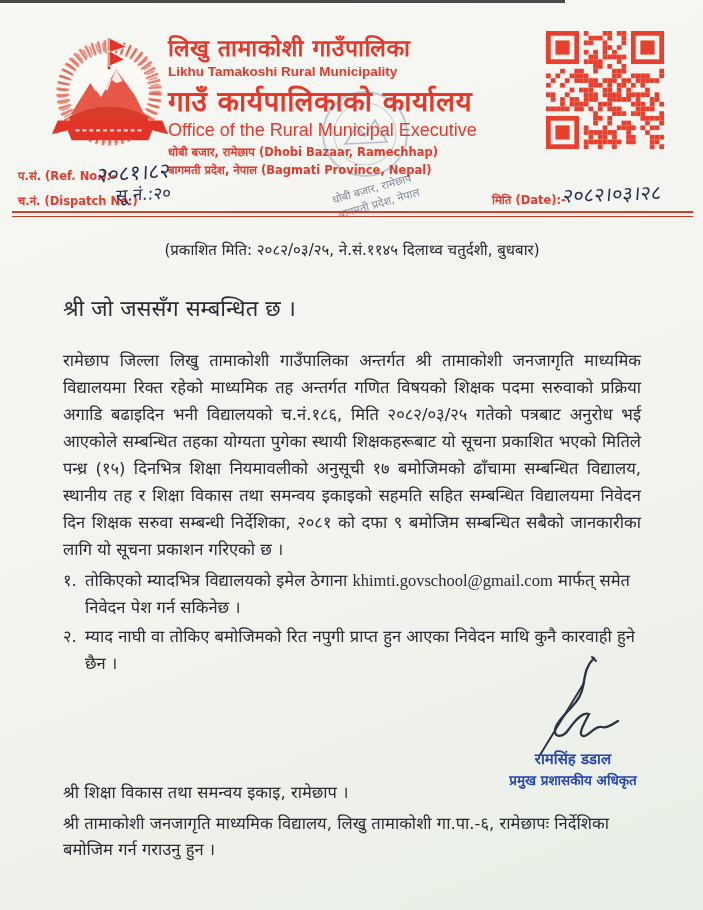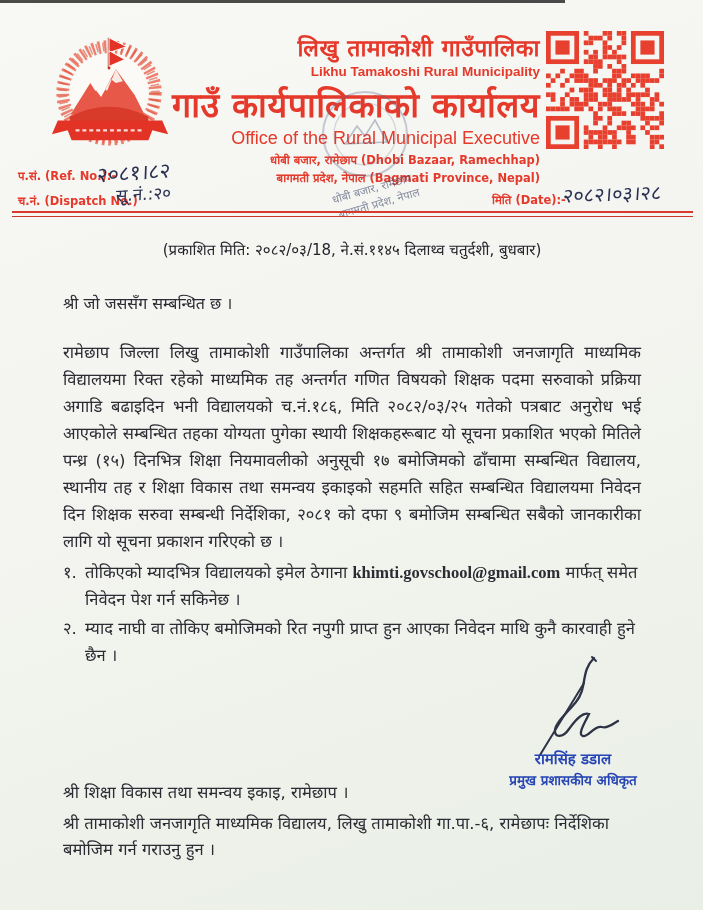--- a/index.html
+++ b/index.html
@@ -6,24 +6,24 @@
   html,body { background:#d8d8d4; }
   .page {
     position:relative; width:703px; height:910px; margin:0 auto;
     background:linear-gradient(160deg,#f8f8f4 0%,#f3f4ef 50%,#e9efe6 100%);
     font-family:"DejaVu Sans", sans-serif; color:#2b2b33; overflow:hidden;
   }
   .scan-edge { position:absolute; top:0; left:0; width:565px; height:3px; background:#1e1e1e; opacity:.8; }
 
   
   .logo { position:absolute; left:46px; top:26px; width:128px; height:128px; }
-  .header-block { position:absolute; left:168px; top:31px; width:372px; text-align:right; color:#e5392b; }
+  .header-block { position:absolute; left:168px; top:31px; width:372px; text-align:left; color:#e5392b; }
   .h-np1 { font-size:23px; font-weight:700; letter-spacing:.5px; }
   .h-en1 { font-size:13.5px; font-weight:700; font-family:"Liberation Sans",sans-serif; margin-top:1px; }
-  .h-np2 { font-size:34px; font-weight:700; margin-top:2px; letter-spacing:.5px; }
+  .h-np2 { font-size:28px; font-weight:700; margin-top:2px; letter-spacing:.5px; }
   .h-en2 { font-size:18px; font-weight:400; font-family:"Liberation Sans",sans-serif; margin-top:1px; }
   .h-addr { font-size:11.5px; font-weight:700; margin-top:3px; }
   .qr-box { position:absolute; left:546px; top:31px; width:118px; height:118px; }
 
   
   .stamp { position:absolute; left:295px; top:88px; width:160px; height:140px; opacity:.75; pointer-events:none; }
 
   
   .meta-label { position:absolute; font-size:11.5px; font-weight:700; color:#e5392b; }
   .hand { color:#2a3152; font-weight:400; }
@@ -31,28 +31,28 @@
   .hand-disp { position:absolute; left:116px; top:182px; font-size:17px; transform:rotate(-3deg) skewX(-5deg); }
   .hand-date { position:absolute; left:563px; top:180px; font-size:20px; transform:rotate(-2deg) skewX(-6deg); }
   .red-rule { position:absolute; left:12px; right:10px; top:211px; height:6px;
               border-top:2.5px solid #d8392c; border-bottom:1.5px solid #c9372a; }
 
   
   .content { position:absolute; left:63px; top:230px; width:578px; }
   .title { text-align:center; font-size:19px; font-weight:700; color:#1d1d24; }
   .title span { border-bottom:1.6px solid #1d1d24; padding-bottom:1px; }
   .subtitle { text-align:center; font-size:15px; margin-top:9px; color:#24242c; }
-  .salutation { margin-top:33px; font-size:16px; }
+  .salutation { margin-top:33px; font-size:22px; }
   .body-par { margin-top:25px; font-size:16.5px; line-height:27px; text-align:justify; }
   .ps { margin-top:4px; font-size:16.5px; font-weight:700; }
   .ps span { border-bottom:1.5px solid #26262c; }
   .num-list { margin-top:4px; }
   .num-item { display:flex; font-size:16.5px; line-height:27px; margin-top:2px; }
   .num-item .num { width:22px; flex:0 0 22px; }
-  .email { font-family:"Liberation Serif",serif; font-weight:700; }
+  .email { font-family:"Liberation Serif",serif; font-weight:400; }
 
   
   .sig-draw { position:absolute; left:522px; top:655px; width:115px; height:102px; }
   .sig-block { position:absolute; left:487px; top:748px; width:172px; text-align:center; color:#2746b4; }
   .sig-name { font-size:15px; font-weight:700; }
   .sig-title { font-size:13.5px; font-weight:700; margin-top:3px; }
 
   
   .cc { position:absolute; left:63px; top:776px; width:592px; }
   .cc-label { font-size:16.5px; font-weight:700; }
@@ -338,21 +338,21 @@
 
   <div class="meta-label" style="left:18px; top:168px;">प.सं. (Ref. No.):-</div>
   <div class="hand hand-ref">२०८१।८२</div>
   <div class="meta-label" style="left:18px; top:193px;">च.नं. (Dispatch No.)</div>
   <div class="hand hand-disp">सू.नं.:२०</div>
   <div class="meta-label" style="left:492px; top:192px;">मिति (Date):-</div>
   <div class="hand hand-date">२०८२।०३।२८</div>
   <div class="red-rule"></div>
 
   <div class="content">
-    <div class="subtitle">(प्रकाशित मिति: २०८२/०३/18, ने.सं.११४५ दिलाथ्व चतुर्दशी, बुधबार)</div>
+    <div class="subtitle">(प्रकाशित मिति: २०८२/०३/२५, ने.सं.११४५ दिलाथ्व चतुर्दशी, बुधबार)</div>
     <div class="salutation">श्री जो जससँग सम्बन्धित छ ।</div>
     <div class="body-par">रामेछाप जिल्ला लिखु तामाकोशी गाउँपालिका अन्तर्गत श्री तामाकोशी जनजागृति माध्यमिक विद्यालयमा रिक्त रहेको माध्यमिक तह अन्तर्गत गणित विषयको शिक्षक पदमा सरुवाको प्रक्रिया अगाडि बढाइदिन भनी विद्यालयको च.नं.१८६, मिति २०८२/०३/२५ गतेको पत्रबाट अनुरोध भई आएकोले सम्बन्धित तहका योग्यता पुगेका स्थायी शिक्षकहरूबाट यो सूचना प्रकाशित भएको मितिले पन्ध्र (१५) दिनभित्र शिक्षा नियमावलीको अनुसूची १७ बमोजिमको ढाँचामा सम्बन्धित विद्यालय, स्थानीय तह र शिक्षा विकास तथा समन्वय इकाइको सहमति सहित सम्बन्धित विद्यालयमा निवेदन दिन शिक्षक सरुवा सम्बन्धी निर्देशिका, २०८१ को दफा ९ बमोजिम सम्बन्धित सबैको जानकारीका लागि यो सूचना प्रकाशन गरिएको छ ।</div>
     <div class="num-list">
       <div class="num-item">
         <span class="num">१.</span>
         <div><span>तोकिएको म्यादभित्र विद्यालयको इमेल ठेगाना </span><span class="email">khimti.govschool@gmail.com</span><span> मार्फत् समेत निवेदन पेश गर्न सकिनेछ ।</span></div>
       </div>
       <div class="num-item">
         <span class="num">२.</span>
         <div>म्याद नाघी वा तोकिए बमोजिमको रित नपुगी प्राप्त हुन आएका निवेदन माथि कुनै कारवाही हुने छैन ।</div>

